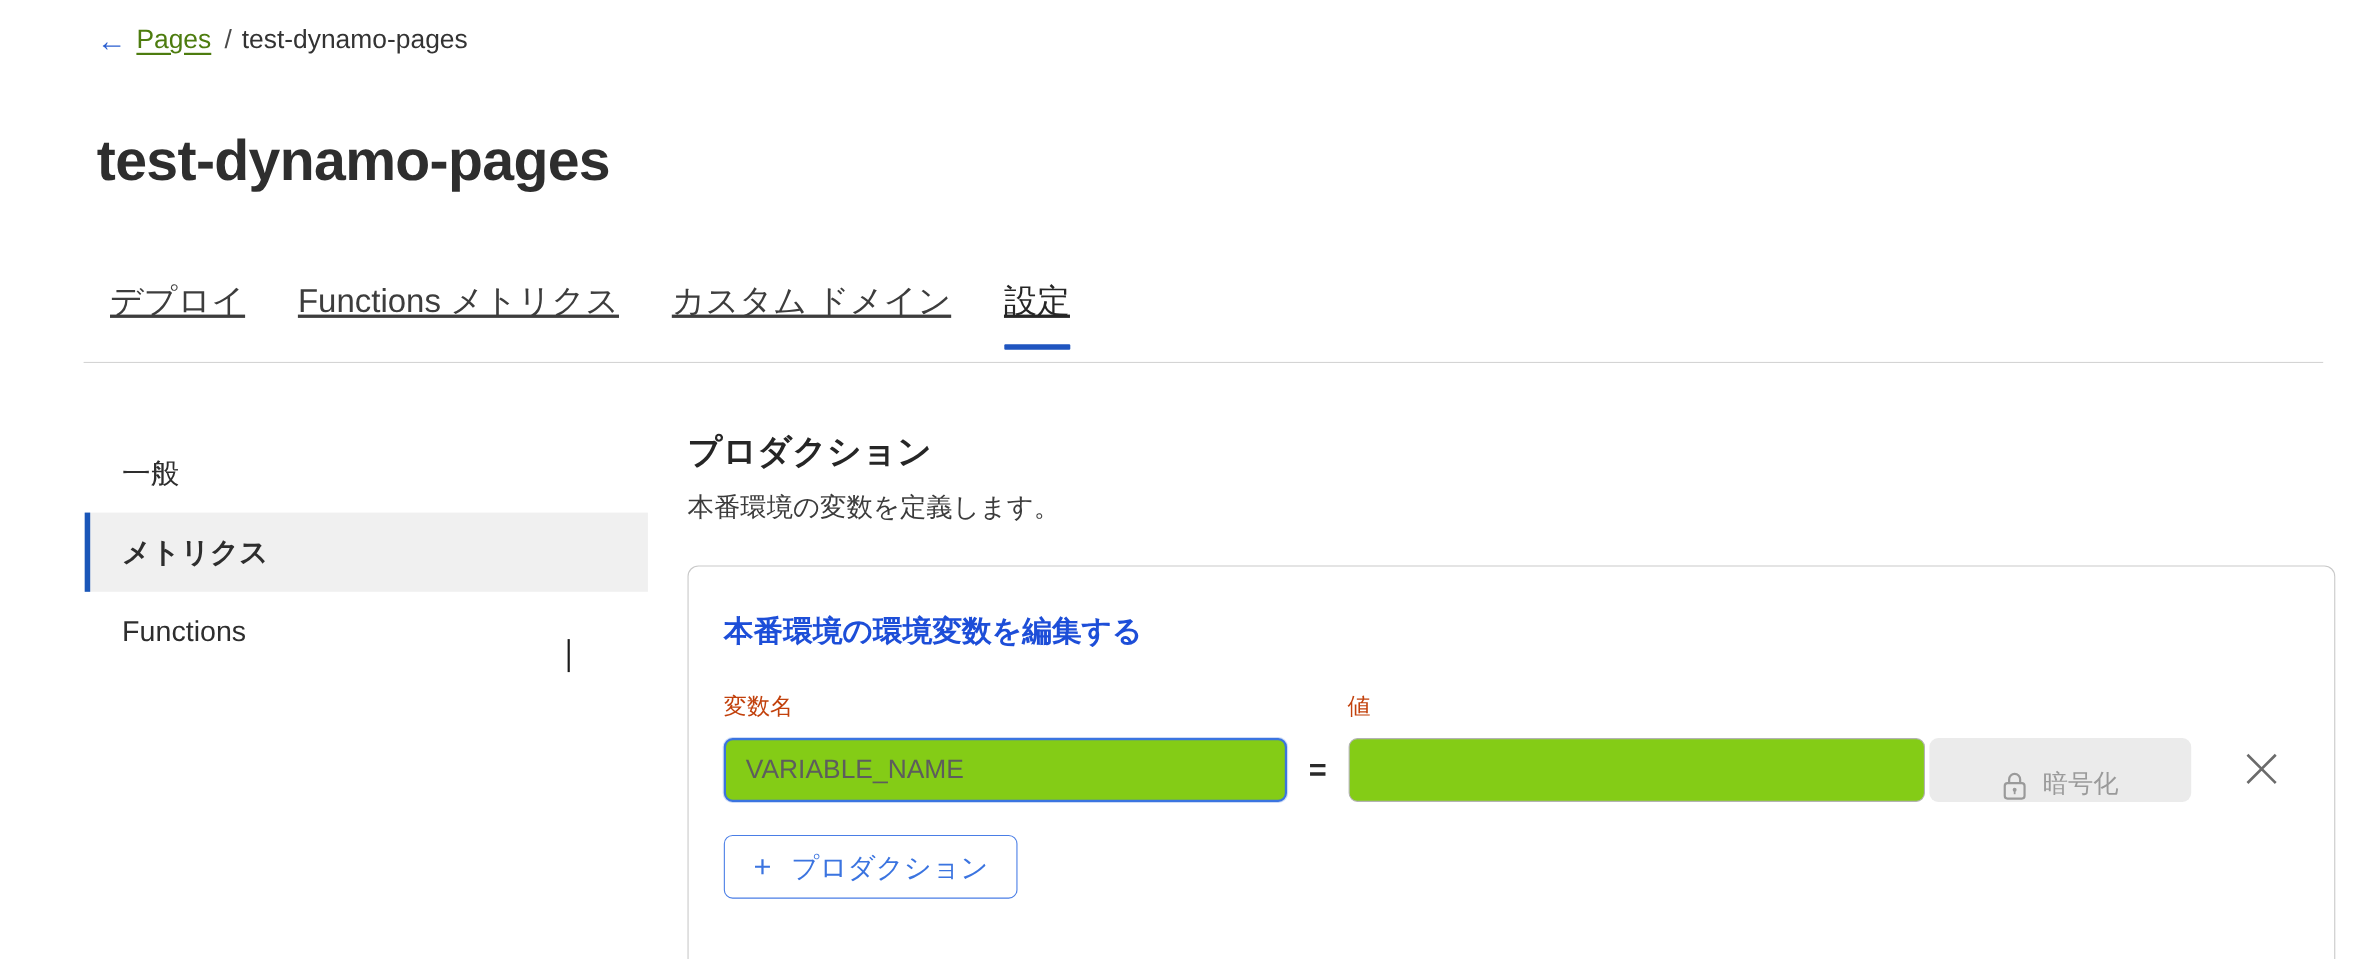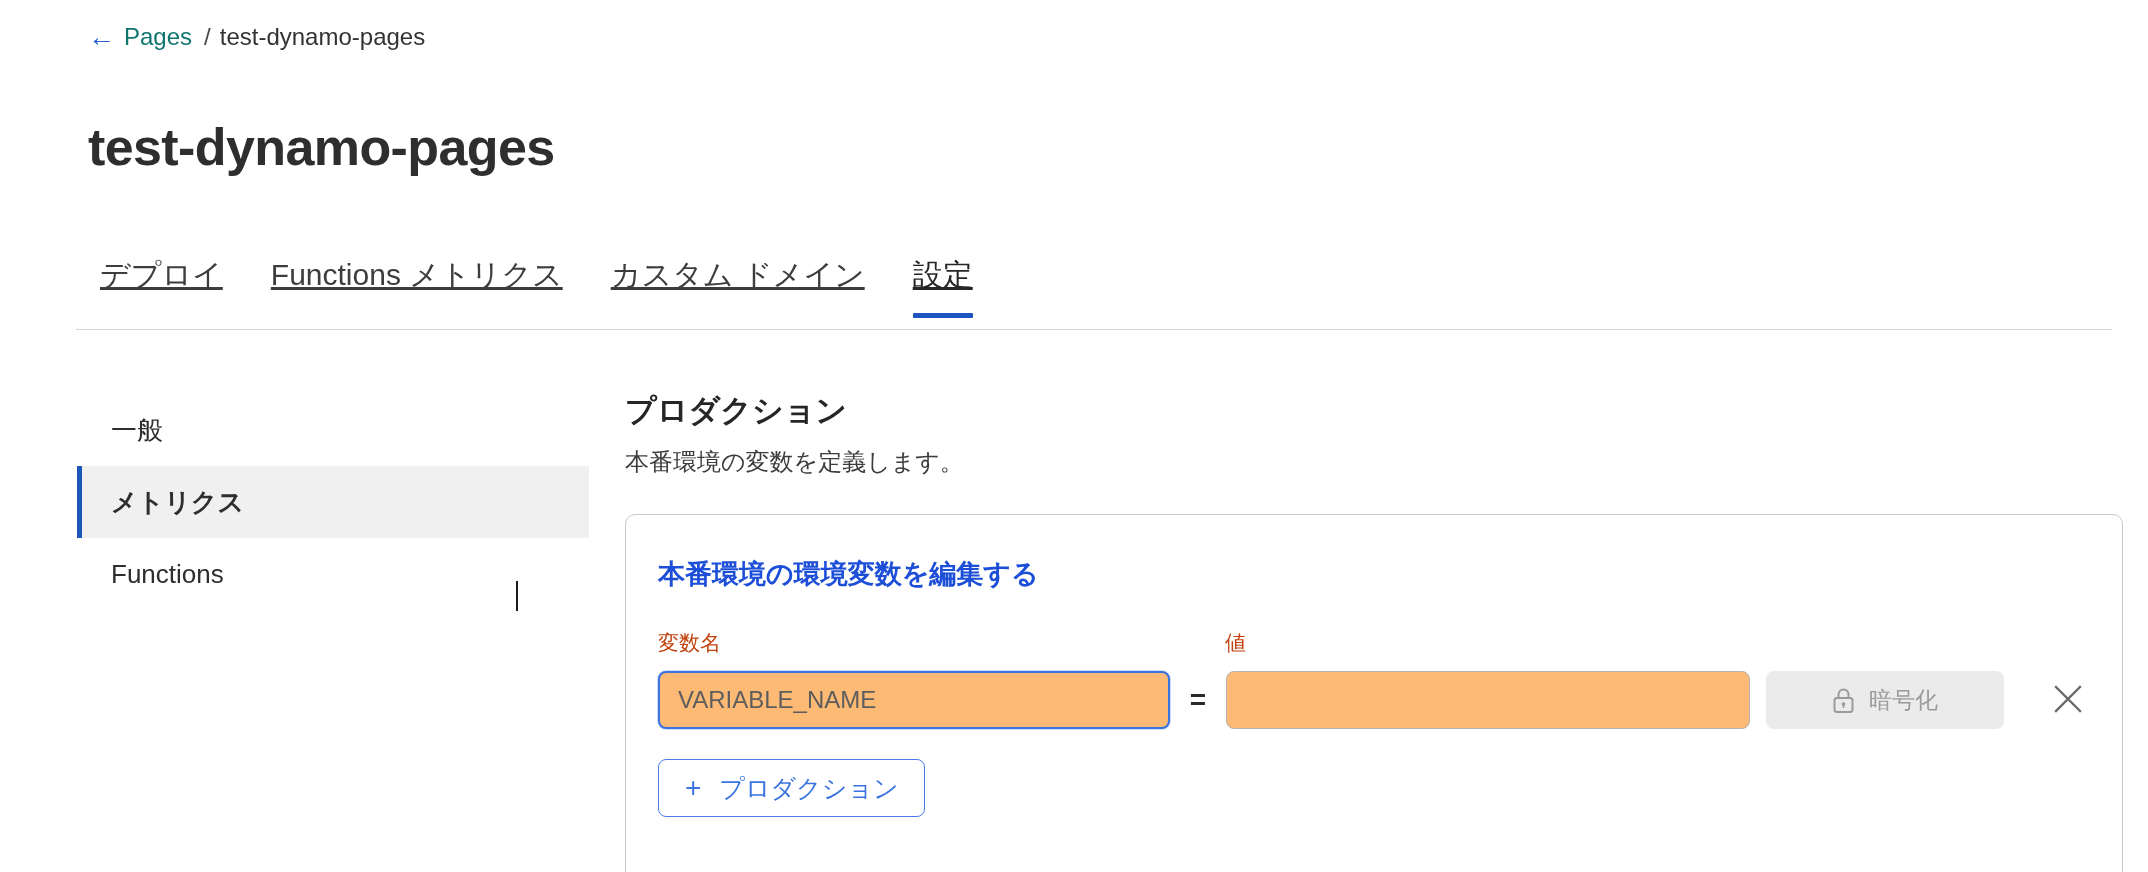--- a/index.html
+++ b/index.html
@@ -37,21 +37,22 @@
     white-space: nowrap;
   }
   .breadcrumb .back-arrow {
     color: #2b5fd0;
     font-size: 27px;
     line-height: 30px;
     margin-right: 9px;
     display: inline-block;
   }
   .breadcrumb .crumb-link {
-    color: #0f766e;
+    color: #4d7c0f;
+    text-decoration: underline;
     text-underline-offset: 4px;
     text-decoration-thickness: 2px;
     cursor: pointer;
   }
   .breadcrumb .crumb-sep {
     color: #4a4a4a;
     margin: 0 9px 0 12px;
   }
   .breadcrumb .crumb-current {
     color: #333333;
@@ -206,21 +207,21 @@
     margin-top: 10px;
     padding-left: 32px;
     height: 62px;
     display: flex;
     align-items: center;
   }
   .input {
     height: 58px;
     border-radius: 8px;
     border: 1px solid #b3b3b3;
-    background: #fdba74;
+    background: #84cc16;
     font-family: "Liberation Sans", "DejaVu Sans", sans-serif;
     font-size: 24px;
     line-height: 56px;
     color: #2e2e2e;
     padding: 0 18px;
     outline: none;
   }
   .input::placeholder { color: #5d5d5d; opacity: 1; }
   .input.name-input {
     width: 512px;
@@ -243,31 +244,31 @@
     line-height: 58px;
     font-weight: 700;
     color: #2a2a2a;
     user-select: none;
   }
   .input.value-input {
     width: 524px;
   }
 
   .encrypt-btn {
-    margin-left: 16px;
+    margin-left: 4px;
     width: 238px;
     height: 58px;
     border: none;
     border-radius: 8px;
     background: #ebebeb;
     color: #9a9a9a;
     font-family: "Liberation Sans", "DejaVu Sans", sans-serif;
     font-size: 23px;
     display: flex;
-    align-items: center;
+    align-items: flex-end;
     justify-content: center;
     gap: 14px;
     cursor: default;
   }
   .encrypt-btn .lock-icon {
     display: inline-flex;
     align-items: center;
   }
 
   .remove-btn {

